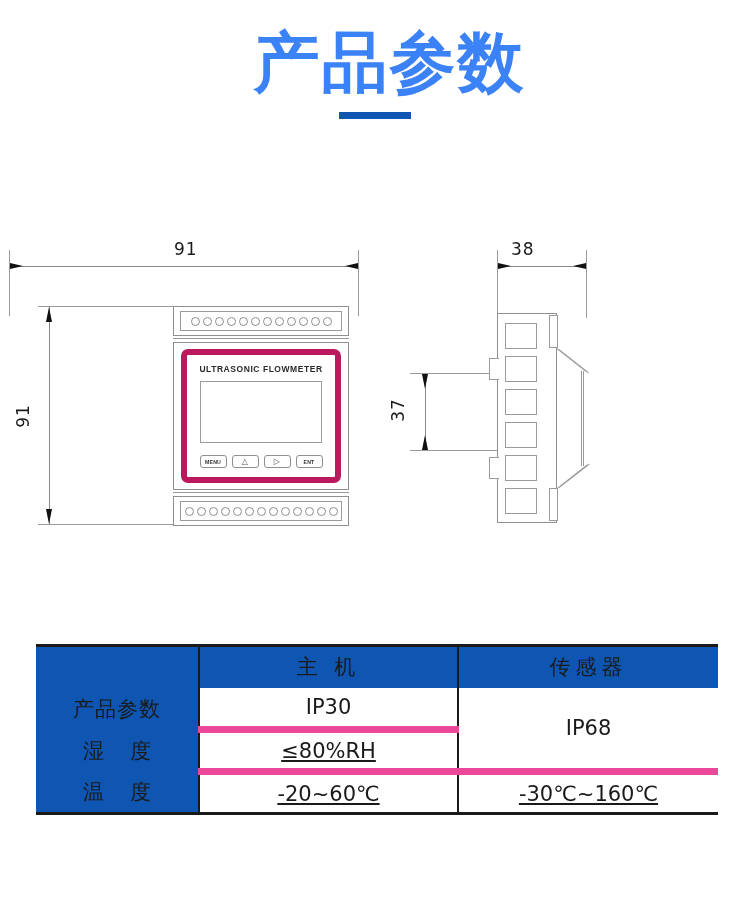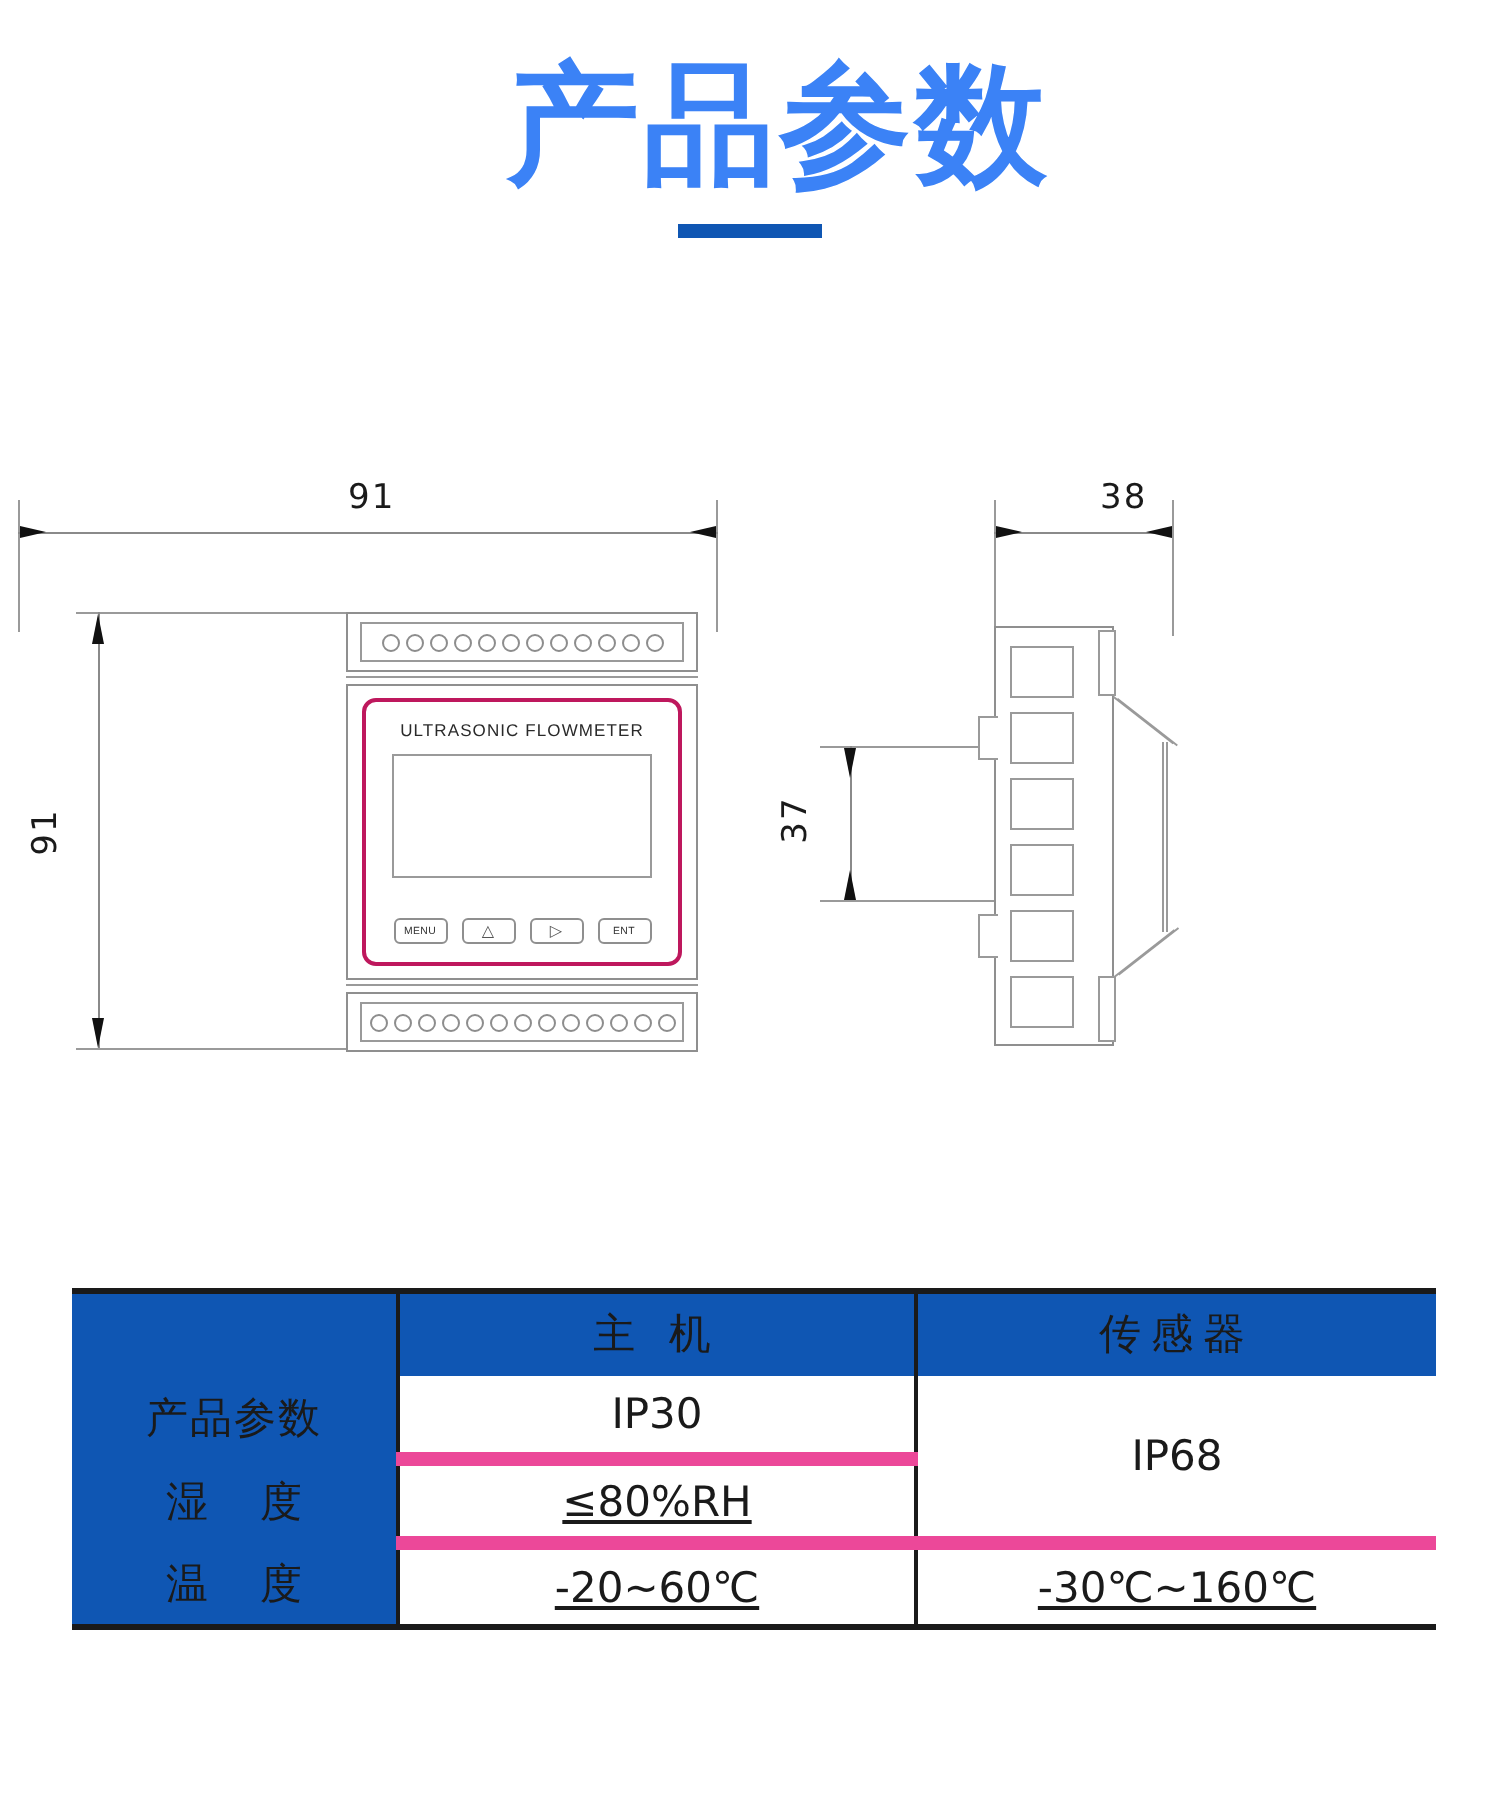--- a/index.html
+++ b/index.html
@@ -52,21 +52,21 @@
   }
   .band-top { top:0; height:30px; }
   .band-bot { top:190px; height:30px; }
 
   .mid {
     position:absolute; left:0; top:36px; width:176px; height:148px;
     border:1px solid #8f8f8f; background:#fff;
   }
   .face {
     position:absolute; left:7px; top:6px; right:7px; bottom:6px;
-    border:2px solid #be185d; border-radius:7px; background:#fff;
+    border:6px solid #be185d; border-radius:7px; background:#fff;font-weight:bold;
   }
   .face-label {
     position:absolute; left:0; right:0; top:9px; text-align:center;
     font-size:8.5px; color:#2a2a2a; letter-spacing:0.55px;
     font-family:"Liberation Sans",sans-serif;
   }
   .lcd {
     position:absolute; left:13px; right:13px; top:26px; height:62px;
     border:1px solid #9a9a9a; background:#fff;
   }
@@ -271,21 +271,21 @@
         </div>
       </div>
     </div>
 
     <div>
       <div class="ext" style="left:497px; top:22px; height:68px;"></div>
       <div class="ext" style="left:586px; top:22px; height:68px;"></div>
       <div class="dimline lnh" style="left:497px; top:38px; width:89px; height:1px;"></div>
       <div class="arrowR" style="left:498px; top:34.5px;"></div>
       <div class="arrowL" style="left:573px; top:34.5px;"></div>
-      <div class="dimtxt" style="left:550px; top:11px;">38</div>
+      <div class="dimtxt" style="left:511px; top:11px;">38</div>
     </div>
 
     <div>
       <div class="exth" style="left:410px; top:145px; width:95px;"></div>
       <div class="exth" style="left:410px; top:222px; width:95px;"></div>
       <div class="dimline lnv" style="left:425px; top:145px; width:1px; height:77px;"></div>
       <div class="arrowD" style="left:421.5px; top:146px;"></div>
       <div class="arrowU" style="left:421.5px; top:207px;"></div>
       <div class="dimtxt rot" style="left:385px; top:172px; width:26px; text-align:center;">37</div>
     </div>

